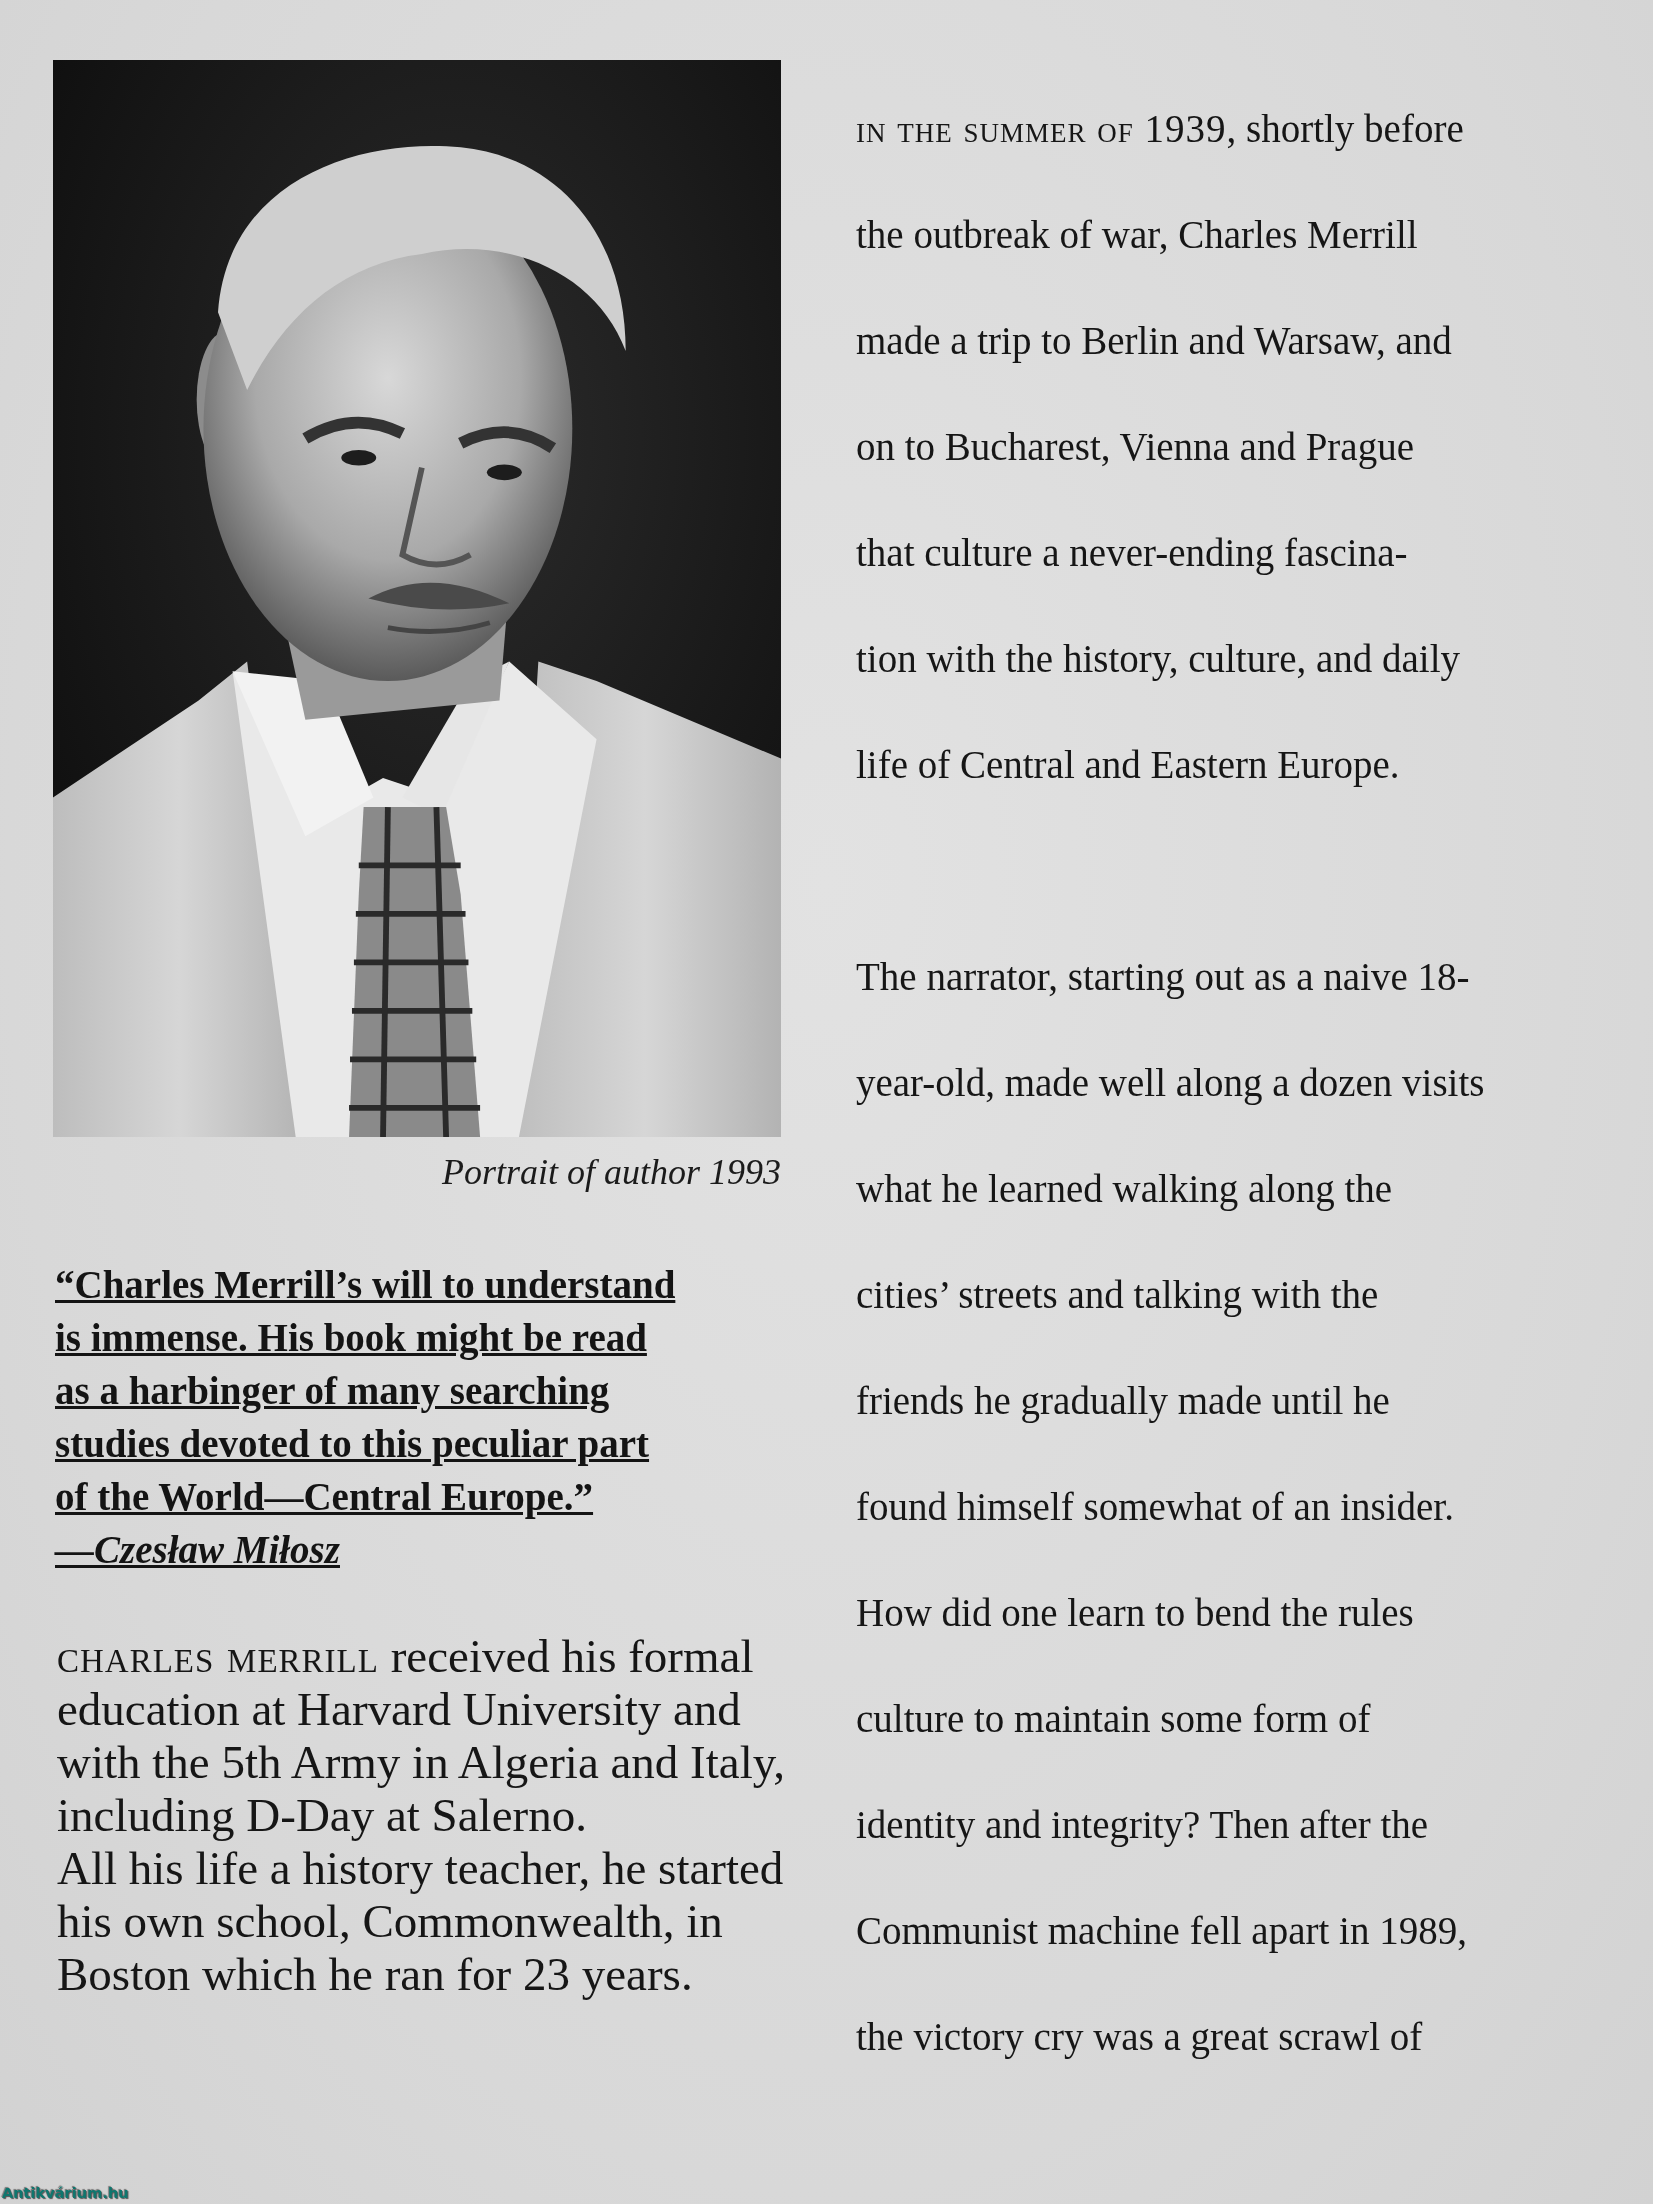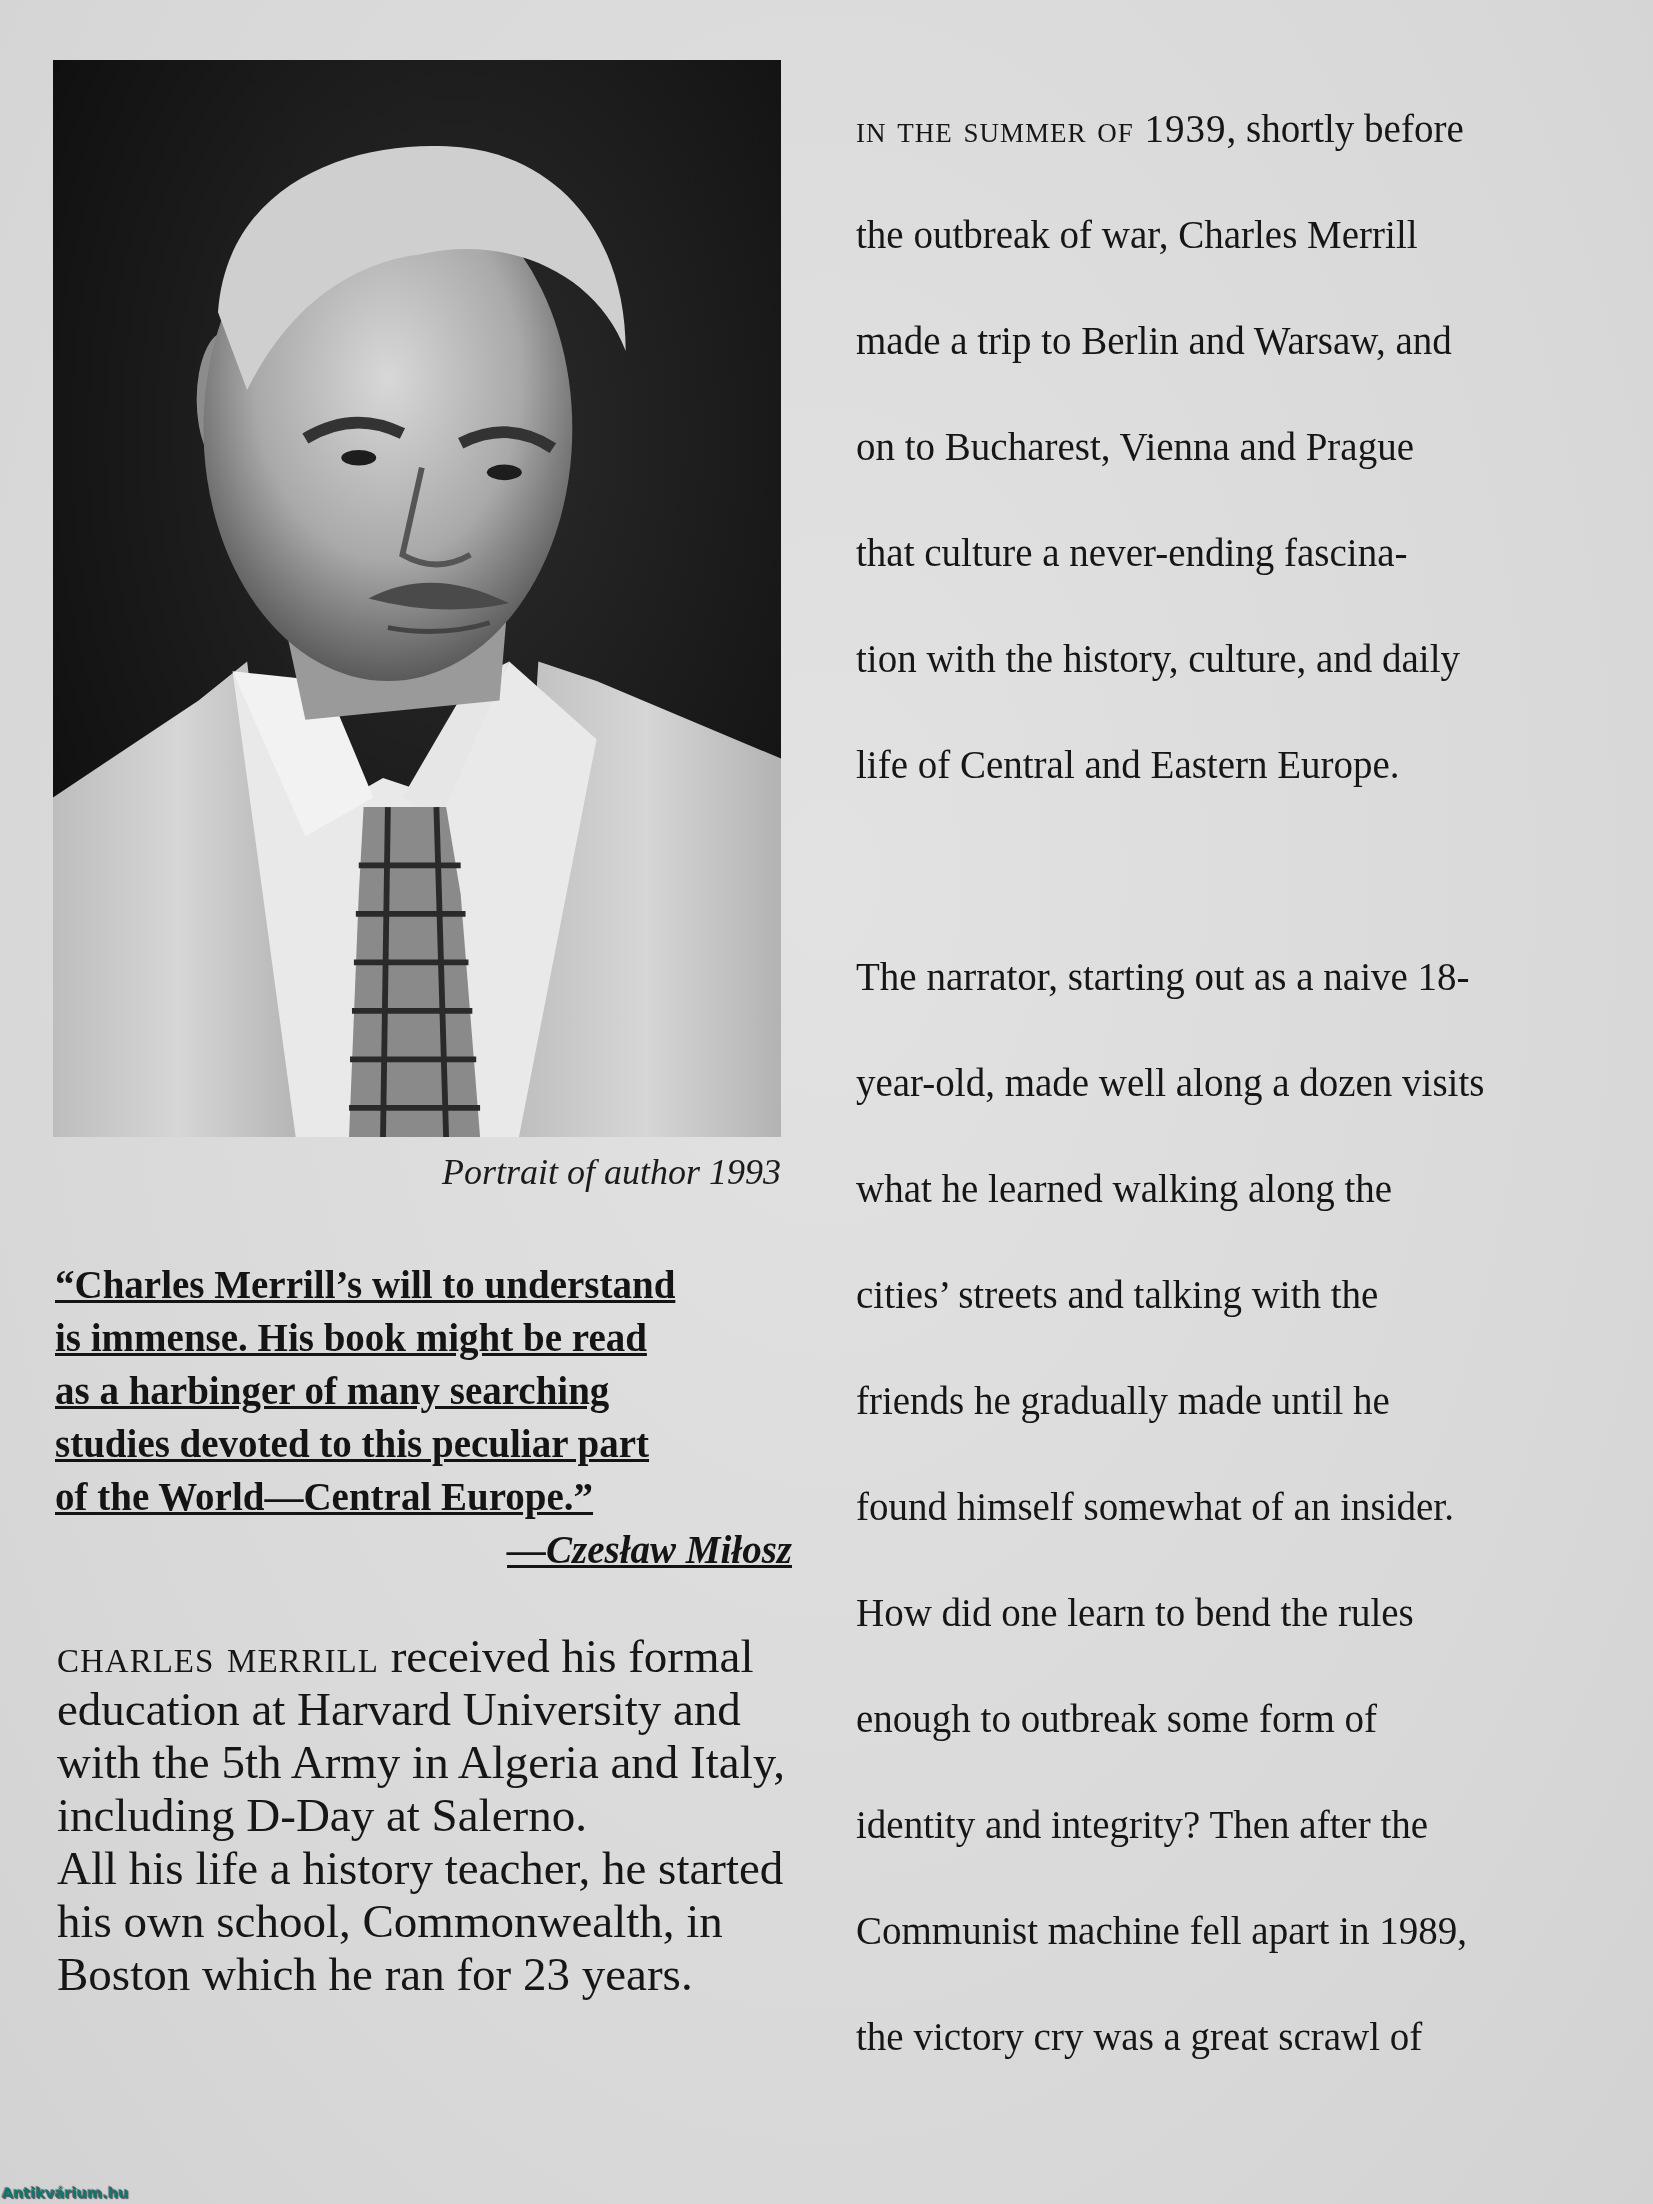--- a/index.html
+++ b/index.html
@@ -18,21 +18,21 @@
   .caption {
     position:absolute; left:53px; width:728px; top:1147px; text-align:right;
     font-style:italic; font-size:36px; line-height:50px; color:#1b1b1b;
   }
   .quote {
     position:absolute; left:55px; top:1258px; width:737px;
     font-weight:bold; font-size:39px; line-height:53px; color:#141414;
   }
   .quote p { margin:0;text-decoration:underline; }
   .quote .attr {
-    text-align:right; font-style:italic; font-weight:bold; padding-right:0px;
+    text-align:left; font-style:italic; font-weight:bold; padding-right:0px;
   }
   .bio {
     position:absolute; left:57px; top:1630px; width:747px;
     font-size:47px; line-height:53px; color:#161616;
   }
   .bio p { margin:0; }
   .sc { font-variant:small-caps; letter-spacing:1px; text-transform:lowercase; }
   .right {
     position:absolute; left:856px; top:49px; width:767px;
     font-size:39px; line-height:53px; color:#161616;
@@ -146,21 +146,21 @@
     <span class="line">life of Central and Eastern Europe.</span>
   </p>
   <p>
     <span class="line">The narrator, starting out as a naive 18-</span>
     <span class="line">year-old, made well along a dozen visits</span>
     <span class="line">what he learned walking along the</span>
     <span class="line">cities’ streets and talking with the</span>
     <span class="line">friends he gradually made until he</span>
     <span class="line">found himself somewhat of an insider.</span>
     <span class="line">How did one learn to bend the rules</span>
-    <span class="line">enough to outbreak some form of</span>
+    <span class="line">culture to maintain some form of</span>
     <span class="line">identity and integrity? Then after the</span>
     <span class="line">Communist machine fell apart in 1989,</span>
     <span class="line">the victory cry was a great scrawl of</span>
     
     
     
     
     
     
   </p>

